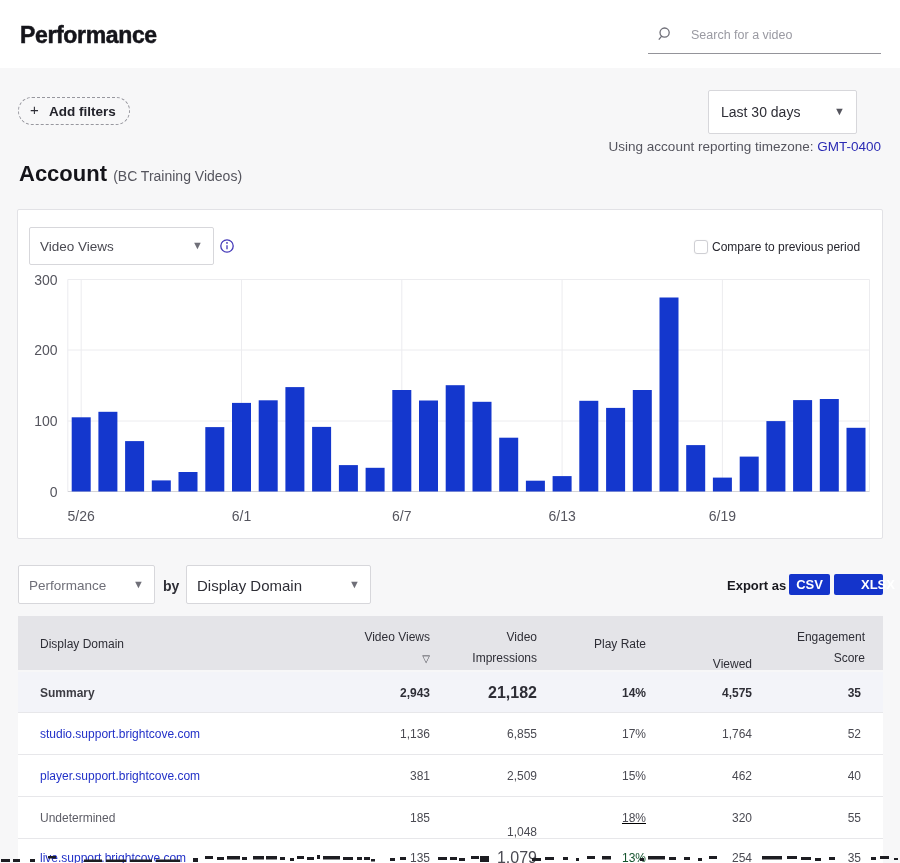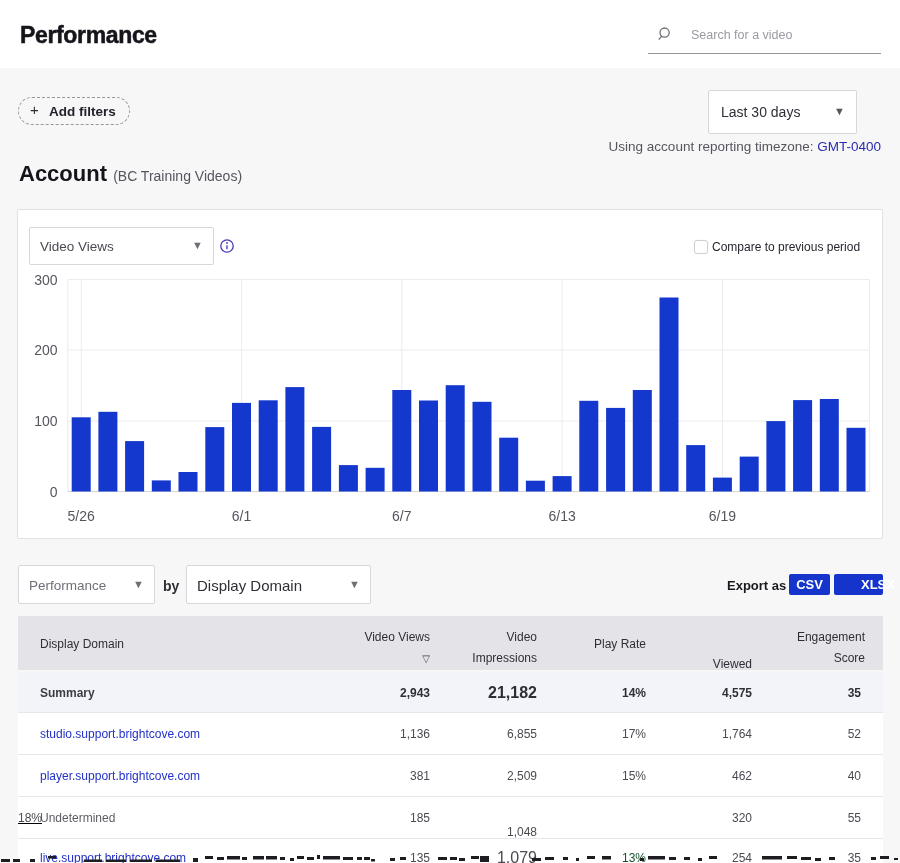--- a/index.html
+++ b/index.html
@@ -187,21 +187,21 @@
 <div style="position:absolute;left:18px;top:797px;width:865px;height:41.5px;background:#fff;border-bottom:1px solid #e7e7ea;">
     <div style="position:absolute;left:22px;top:0;height:41.5px;display:flex;align-items:center;">
       <span style="font-size:12px;color:#5d5d66;">Undetermined</span>
     </div>
     <div style="position:absolute;left:0;width:412px;top:0;height:41.5px;display:flex;align-items:center;justify-content:flex-end;">
       <span style="font-size:12px;color:#4a4a52;">185</span>
     </div>
     <div style="position:absolute;left:0;width:519px;top:0;height:41.5px;display:flex;align-items:flex-end;justify-content:flex-end;">
       <span style="font-size:12px;color:#4a4a52;">1,048</span>
     </div>
-    <div style="position:absolute;left:0;width:628px;top:0;height:41.5px;display:flex;align-items:center;justify-content:flex-start;text-decoration:underline;">
+    <div style="position:absolute;left:0;width:628px;top:0;height:41.5px;display:flex;align-items:center;justify-content:flex-end;text-decoration:underline;">
       <span style="font-size:12px;color:#4a4a52;">18%</span>
     </div>
     <div style="position:absolute;left:0;width:734px;top:0;height:41.5px;display:flex;align-items:center;justify-content:flex-end;">
       <span style="font-size:12px;color:#4a4a52;">320</span>
     </div>
     <div style="position:absolute;left:0;width:843px;top:0;height:41.5px;display:flex;align-items:center;justify-content:flex-end;">
       <span style="font-size:12px;color:#4a4a52;">55</span>
     </div>
   </div>
 <div style="position:absolute;left:18px;top:838.5px;width:865px;height:38px;background:#fff;border-bottom:1px solid #e7e7ea;">

